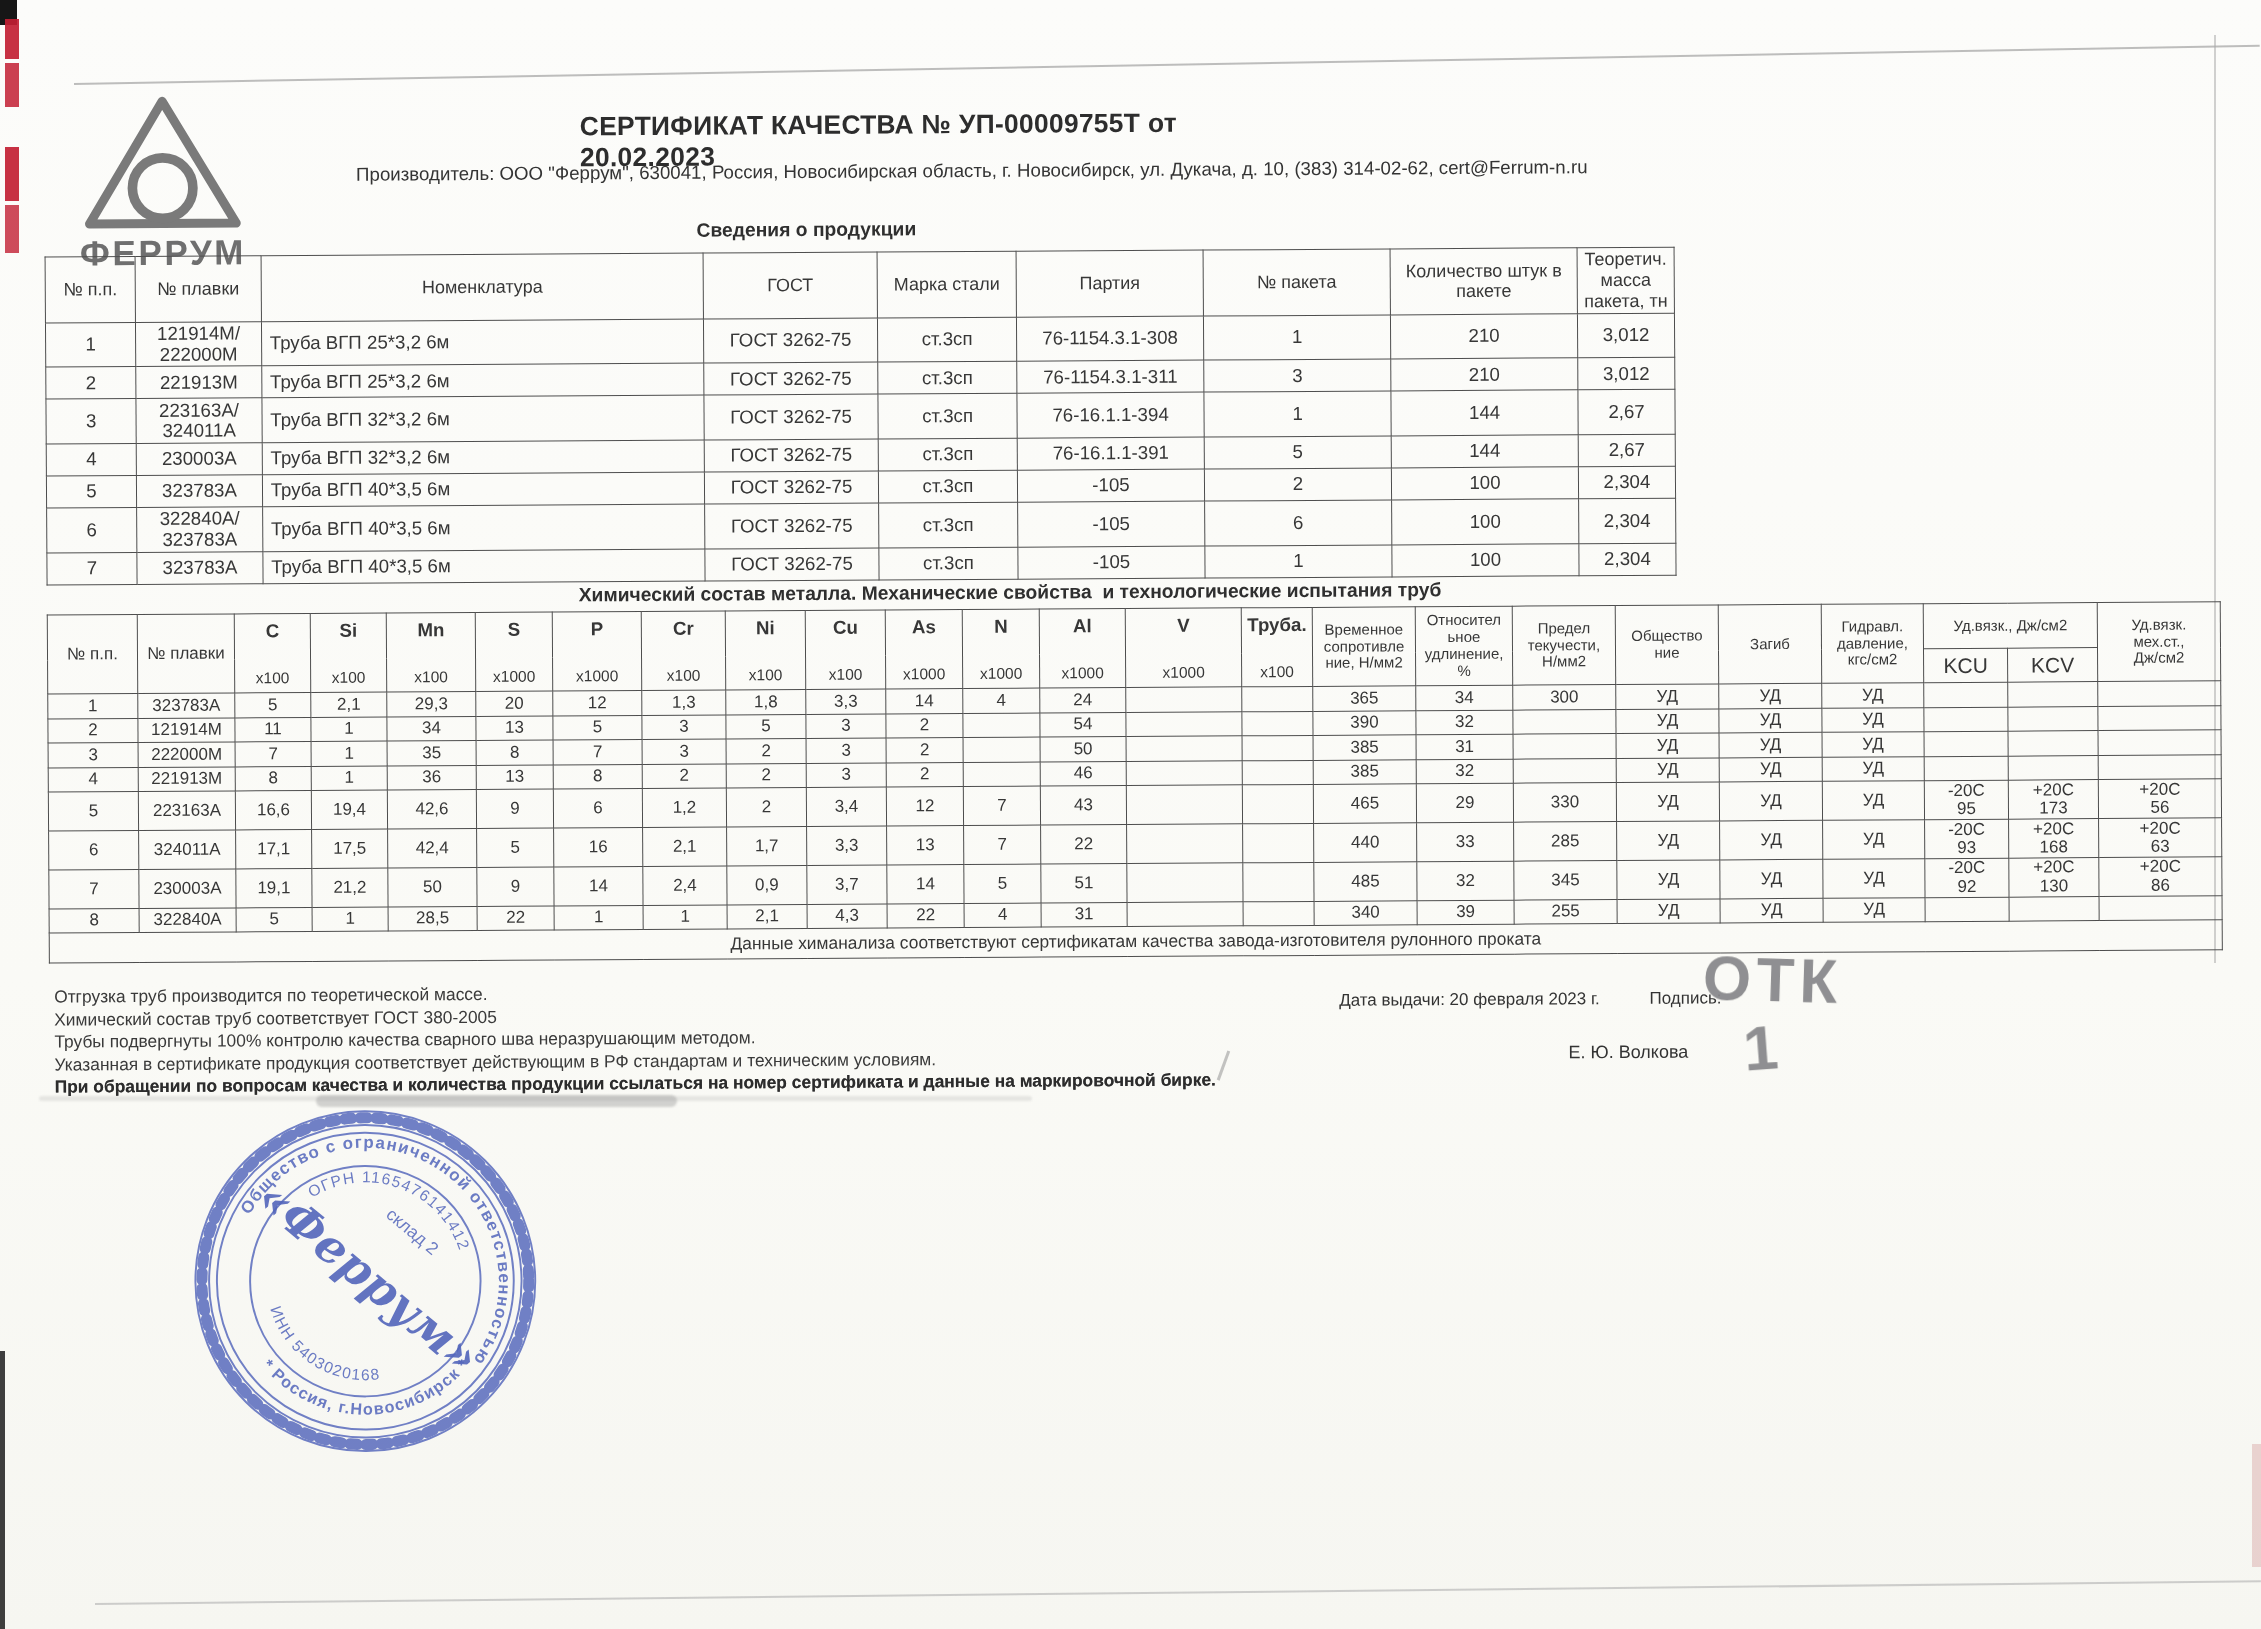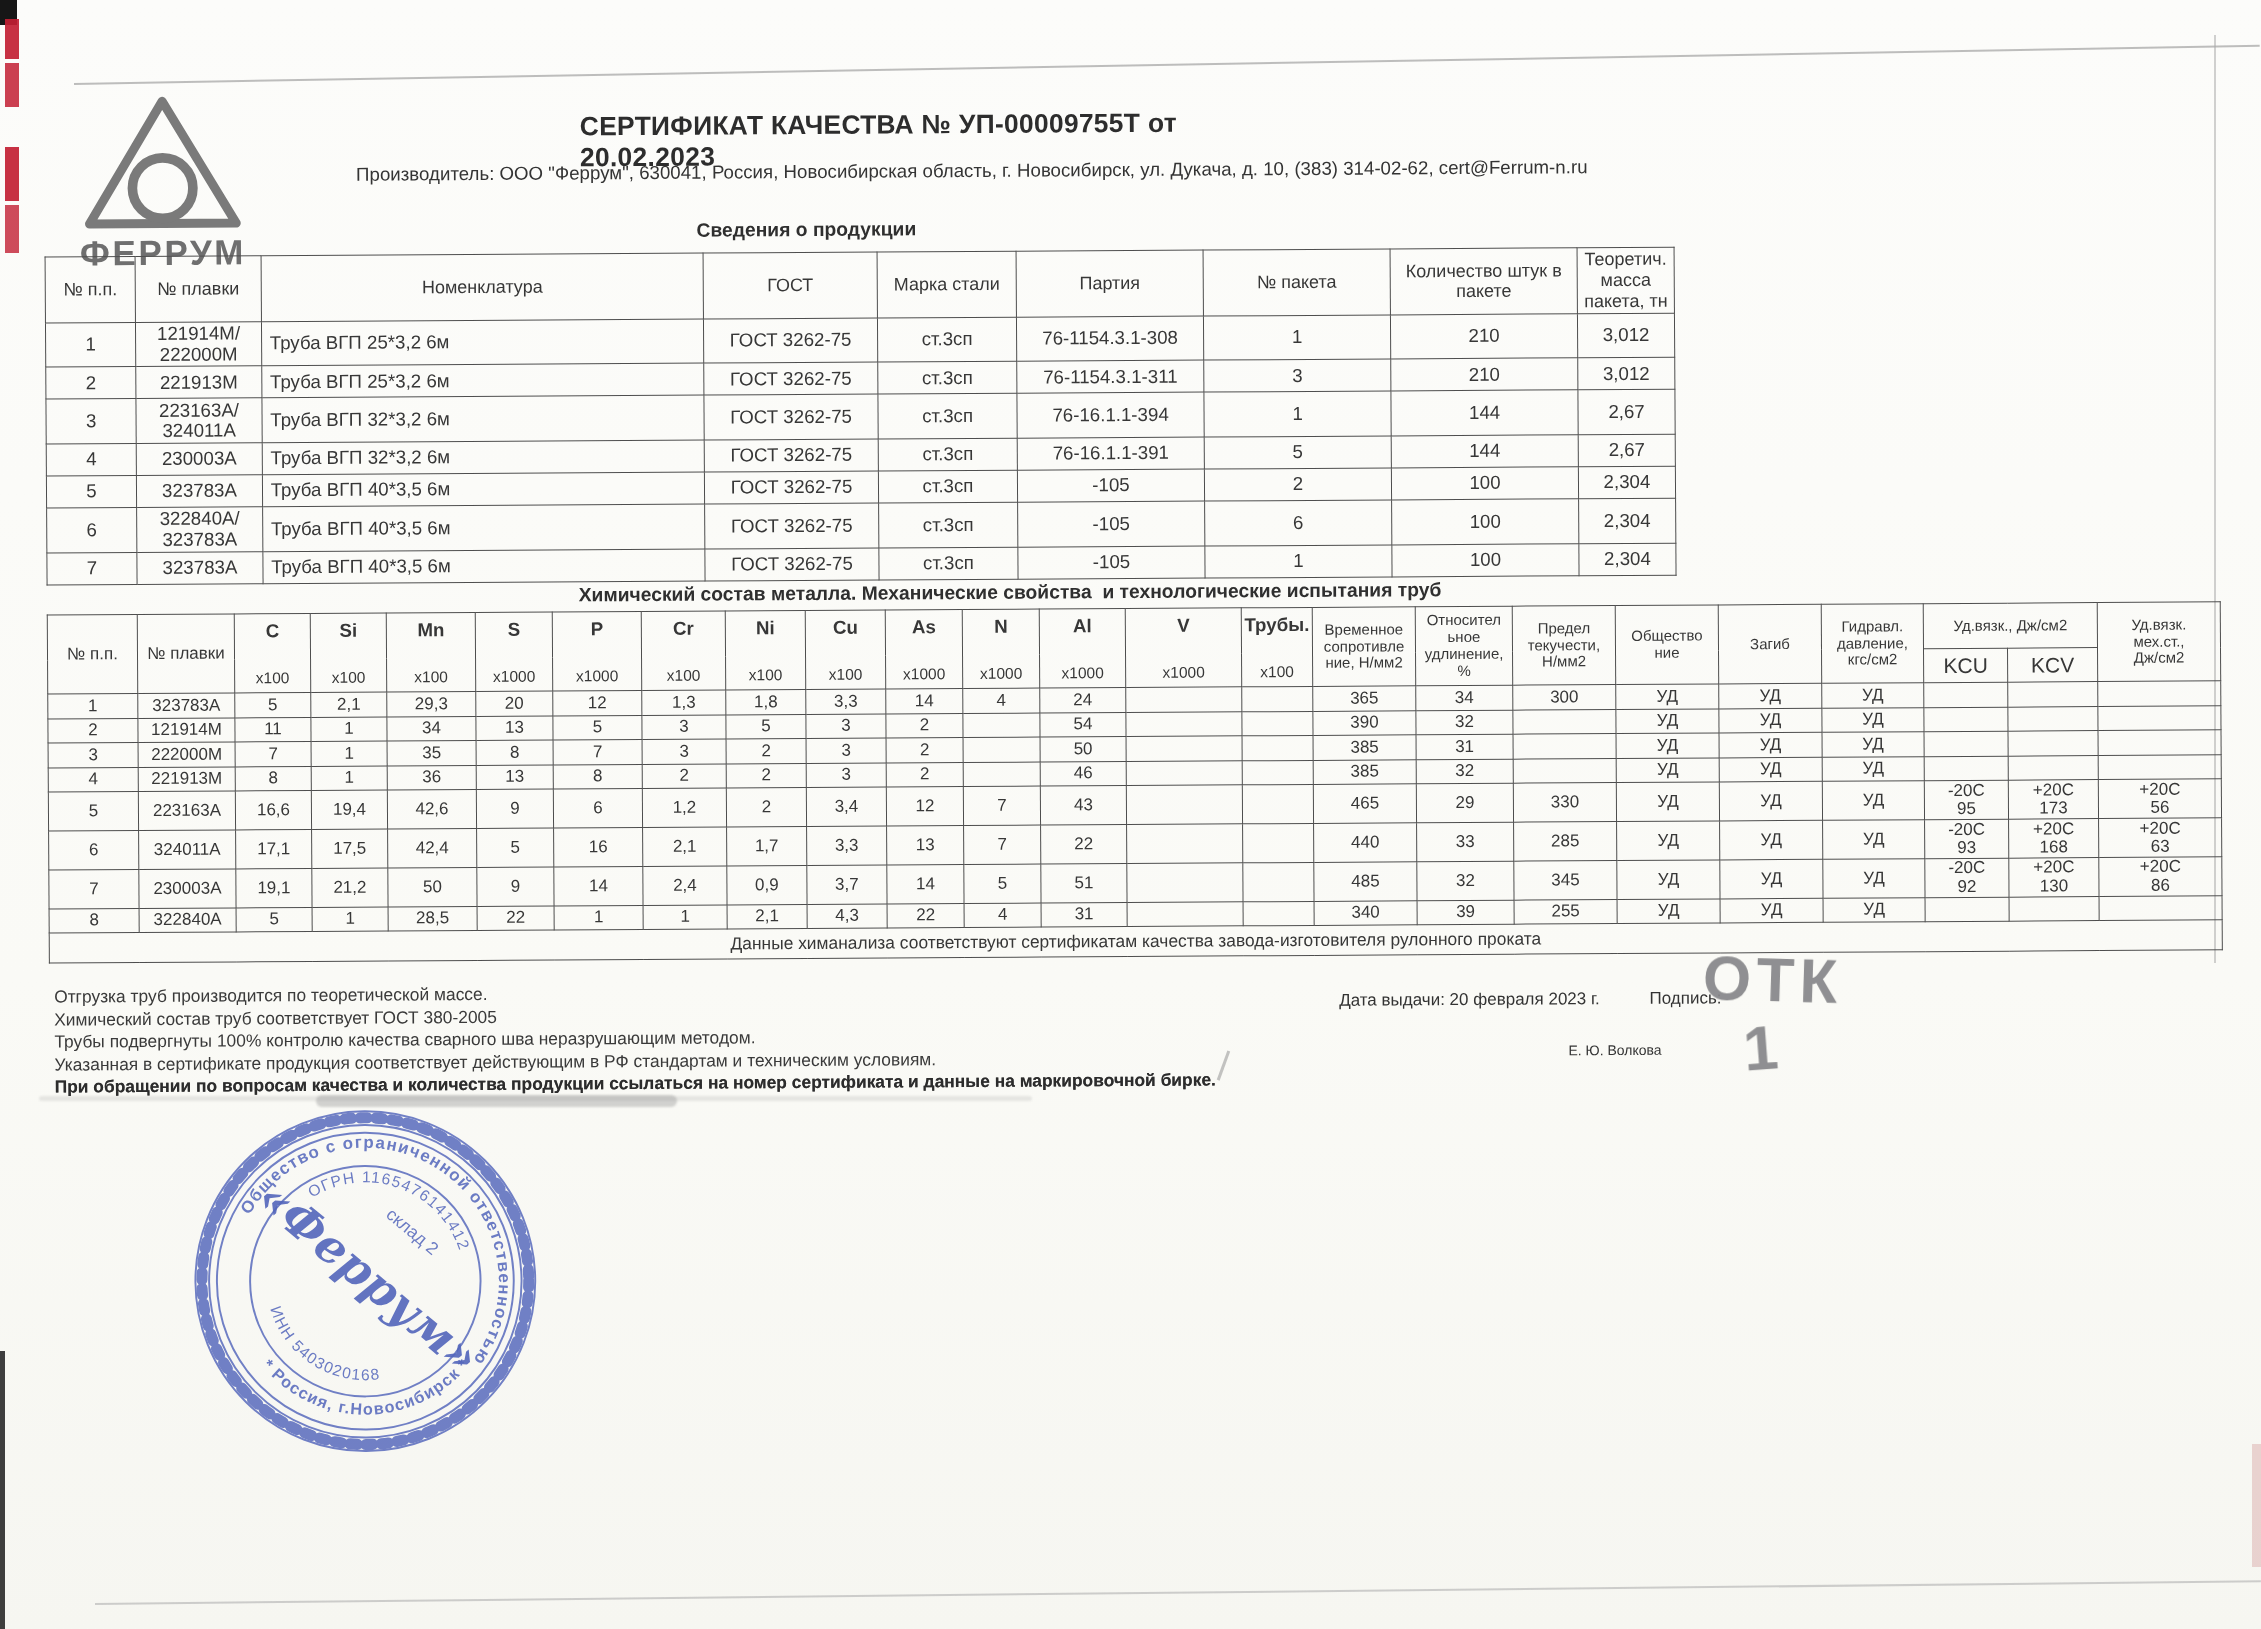--- a/index.html
+++ b/index.html
@@ -55,21 +55,21 @@
   .t2 .idh{font-size:17px;}
   .t2 .sub{font-size:21px;}
   .t2 tfoot td{height:28px;font-size:17.4px;white-space:normal;}
 
   
   .notes{position:absolute;left:53px;top:980px;font-size:17.4px;color:#3a3a3a;}
   .notes div{height:22.6px;}
   .notes div:last-child{font-weight:bold;color:#2c2c2c;text-shadow:0 0 0.6px #777;}
   .issue-line{position:absolute;left:1338px;top:992px;font-size:17px;color:#333;}
   .issue-line .gap{display:inline-block;width:45px;}
-  .signer{position:absolute;left:1567px;top:1045px;font-size:14px;color:#333;}
+  .signer{position:absolute;left:1567px;top:1045px;font-size:18px;color:#333;}
   .otk{position:absolute;left:1702px;top:948px;color:#87878a;font-weight:bold;filter:blur(0.5px);opacity:.92;}
   .otk-top{font-size:62px;letter-spacing:5.2px;transform:rotate(2deg);}
   .otk-num{font-size:62px;margin:-5.2px 0 0 40px;transform:rotate(-4deg);}
 
   
   .stamp{position:absolute;left:190px;top:1104px;width:345px;height:345px;opacity:.9;}
   .stamp svg text{fill:#4156b5;}
 </style>
 </head>
 <body>
@@ -253,21 +253,21 @@
           <th rowspan="2"><div class="stack"><div class="el">Mn</div><div class="mult">х100</div></div></th>
           <th rowspan="2"><div class="stack"><div class="el">S</div><div class="mult">х1000</div></div></th>
           <th rowspan="2"><div class="stack"><div class="el">P</div><div class="mult">х1000</div></div></th>
           <th rowspan="2"><div class="stack"><div class="el">Cr</div><div class="mult">х100</div></div></th>
           <th rowspan="2"><div class="stack"><div class="el">Ni</div><div class="mult">х100</div></div></th>
           <th rowspan="2"><div class="stack"><div class="el">Cu</div><div class="mult">х100</div></div></th>
           <th rowspan="2"><div class="stack"><div class="el">As</div><div class="mult">х1000</div></div></th>
           <th rowspan="2"><div class="stack"><div class="el">N</div><div class="mult">х1000</div></div></th>
           <th rowspan="2"><div class="stack"><div class="el">Al</div><div class="mult">х1000</div></div></th>
           <th rowspan="2"><div class="stack"><div class="el">V</div><div class="mult">х1000</div></div></th>
-          <th rowspan="2"><div class="stack"><div class="el">Трубы.</div><div class="mult">х100</div></div></th>
+          <th rowspan="2"><div class="stack"><div class="el">Труба.</div><div class="mult">х100</div></div></th>
           <th rowspan="2" class="vh">Временное
 сопротивле
 ние, Н/мм2</th>
           <th rowspan="2" class="vh">Относител
 ьное
 удлинение,
 %</th>
           <th rowspan="2" class="vh">Предел
 текучести,
 Н/мм2</th>

